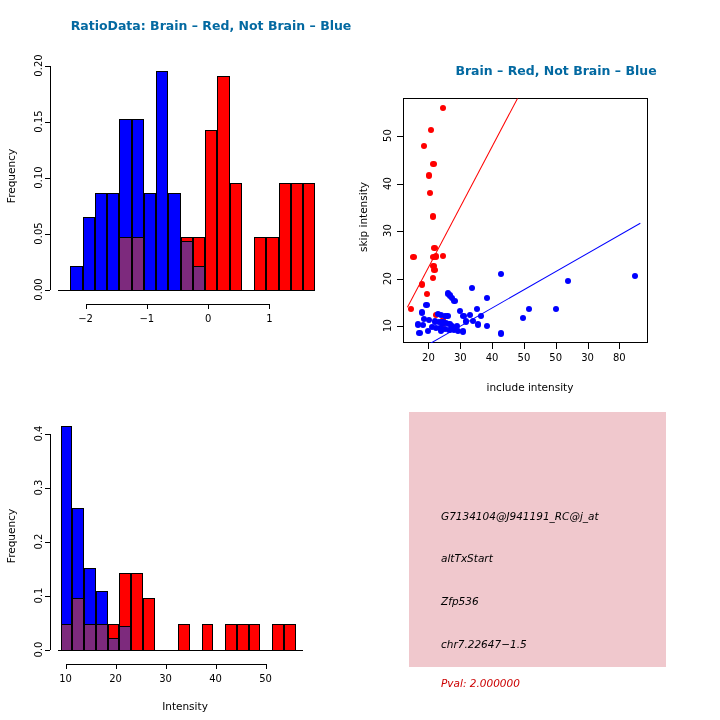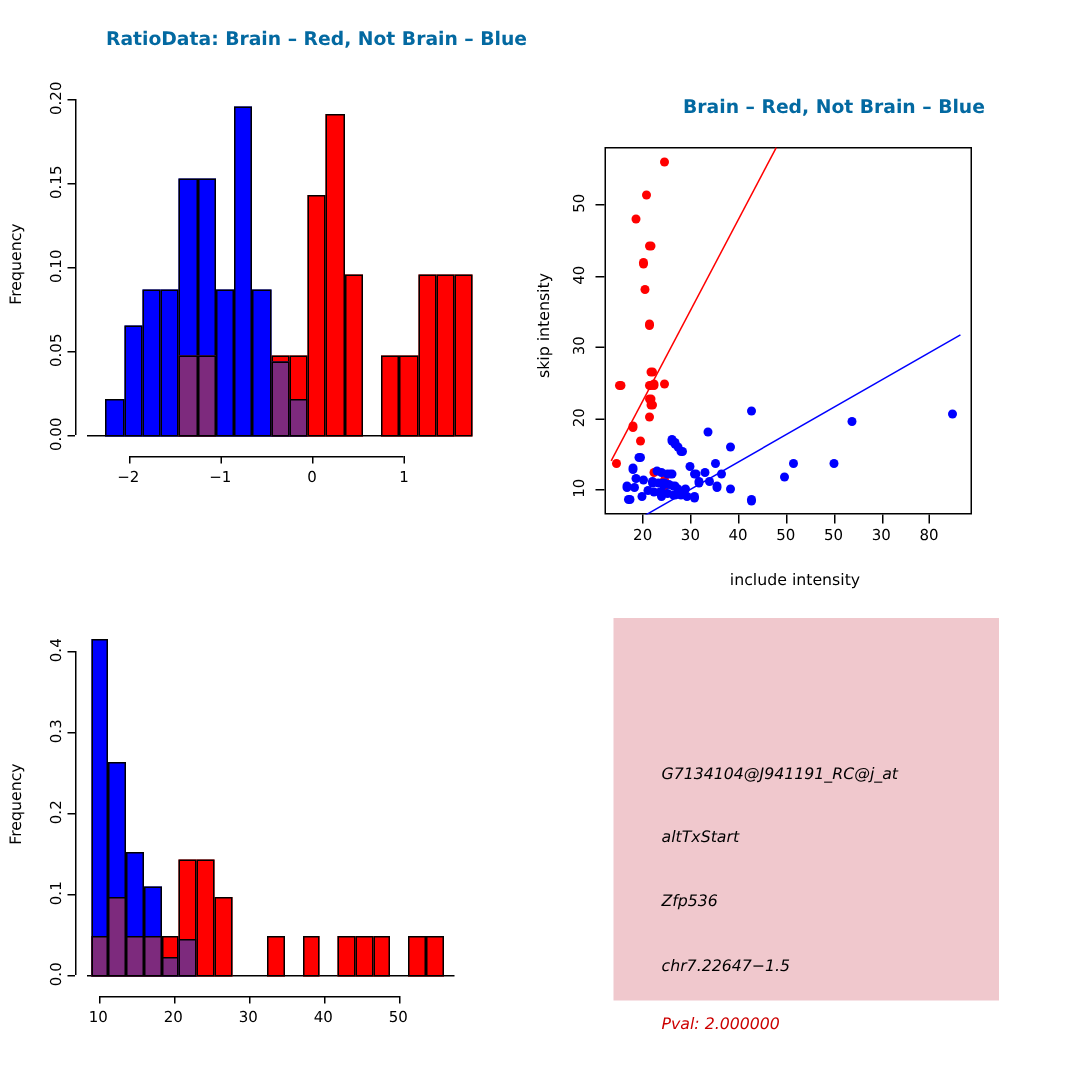--- a/index.html
+++ b/index.html
@@ -221,20 +221,21 @@
           <div class="pt pt-blue" style="left:28.718181818181815px;top:220.49223300970874px;width:6.2px;height:6.2px;"></div>
         </div>
       </div>
   </div>
 
   <div class="panel" style="left:0;top:360px;width:360px;height:360px;">
 
 
     <div class="vlabel" style="left:-19px;top:170px;width:60px;text-align:center;font-size:10.5px;transform:rotate(-90deg);">Frequency</div>
 
+    <div class="axlabel" style="left:40px;top:340px;width:290px;font-size:10.5px;">Intensity</div>
 
     <div class="plotarea" id="p3-area" style="left:58px;top:60px;width:245px;height:230px;">
         <div class="axisline" style="left:-8px;top:13.529411764705856px;width:1px;height:216.47058823529414px;"></div>
         <div class="tick" style="left:-13px;top:230px;width:5px;height:1px;"></div>
         <div class="ticklab ticklab-rot" style="left:-37px;top:224px;width:34px;text-align:center;font-size:10px;">0.0</div>
         <div class="tick" style="left:-13px;top:175.88235294117646px;width:5px;height:1px;"></div>
         <div class="ticklab ticklab-rot" style="left:-37px;top:169.88235294117646px;width:34px;text-align:center;font-size:10px;">0.1</div>
         <div class="tick" style="left:-13px;top:121.76470588235293px;width:5px;height:1px;"></div>
         <div class="ticklab ticklab-rot" style="left:-37px;top:115.76470588235293px;width:34px;text-align:center;font-size:10px;">0.2</div>
         <div class="tick" style="left:-13px;top:67.64705882352939px;width:5px;height:1px;"></div>

